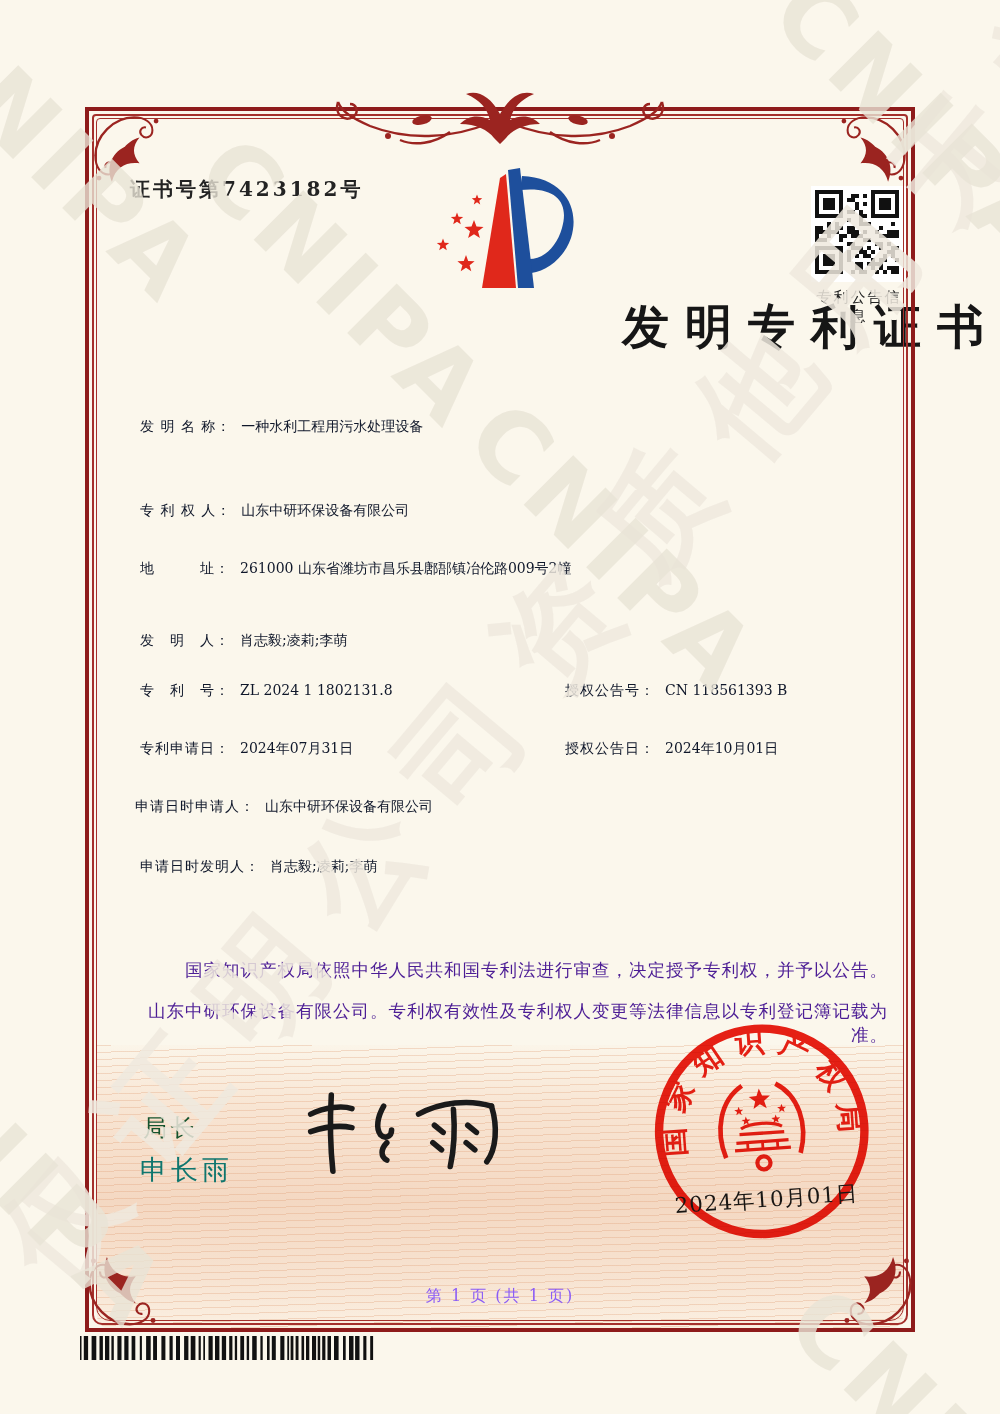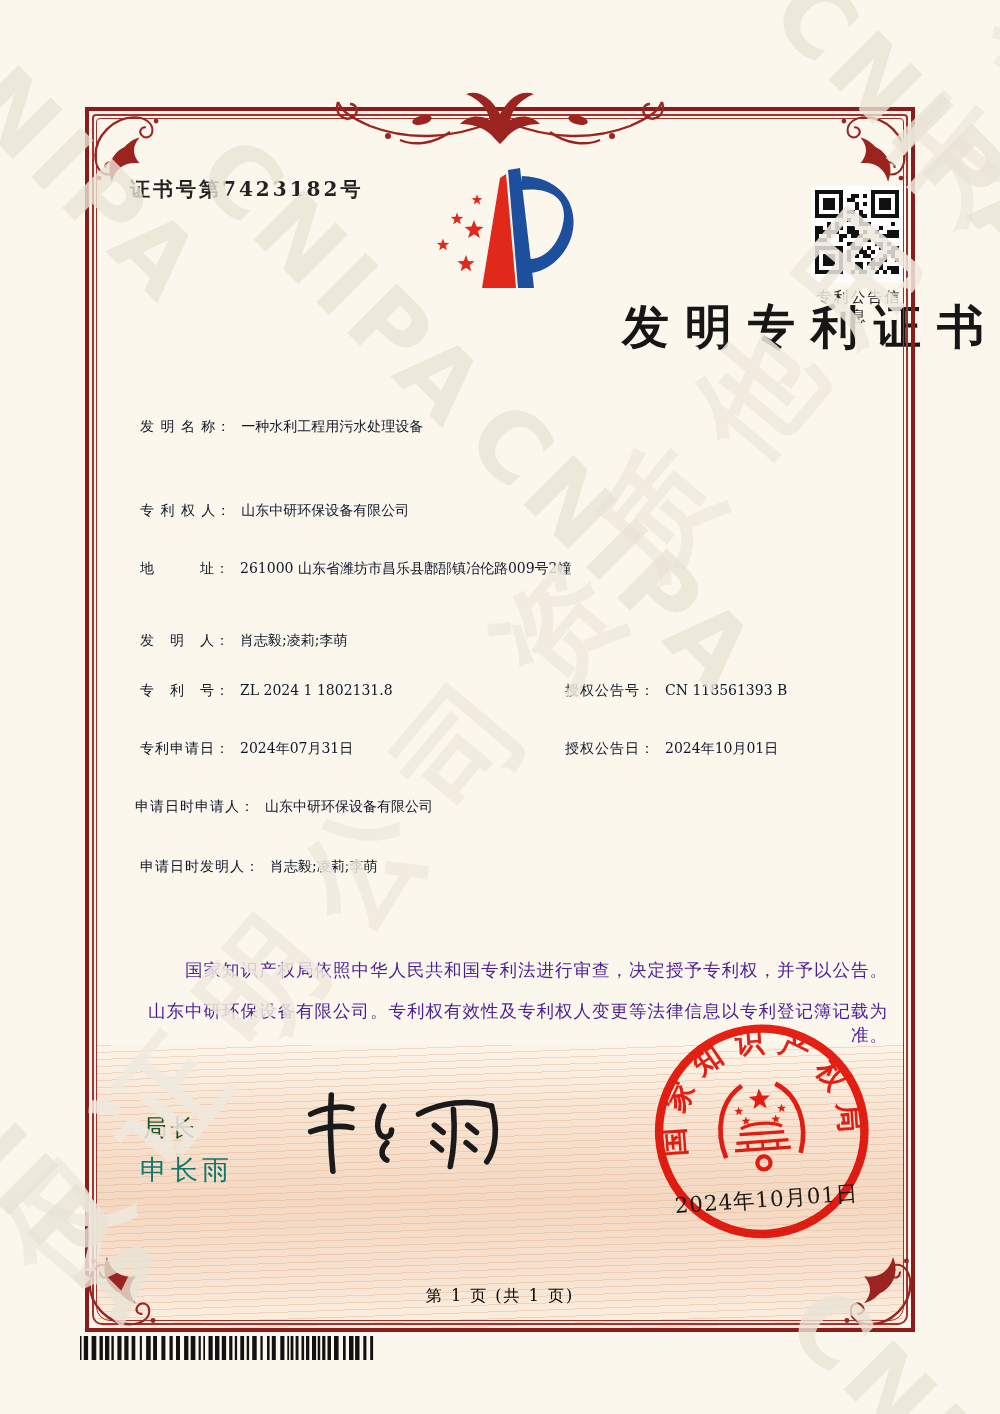--- a/index.html
+++ b/index.html
@@ -36,21 +36,21 @@
   .row .val{margin-left:10px;}
   
   .legal{left:112px;width:776px;text-align:right;font-size:17.5px;color:#4c1d95;z-index:2;letter-spacing:1px;}
 
   
   .signer-title{left:143px;top:1112px;font-size:24px;color:#14532d;z-index:2;letter-spacing:4px;}
   .signer-name{left:140px;top:1152px;font-size:27px;color:#0f766e;z-index:2;letter-spacing:4px;}
   .sig{left:298px;top:1076px;z-index:3;}
   .seal{left:650px;top:1023px;z-index:3;mix-blend-mode:multiply;opacity:.96;transform:rotate(-4deg);}
 
-  .footer{left:0;top:1286px;width:1000px;text-align:center;font-size:16px;color:#000000;z-index:2;letter-spacing:2px;}
+  .footer{left:0;top:1286px;width:1000px;text-align:center;font-size:16px;color:#8b5cf6;z-index:2;letter-spacing:2px;}
   .barcode{left:80px;top:1336px;z-index:2;fill:#111;}
 
   
   .wm{z-index:6;pointer-events:none;white-space:nowrap;font-family:"DejaVu Sans","Liberation Sans",sans-serif;}
   .wm-phrase{left:28px;top:1185px;font-size:118px;letter-spacing:36px;font-weight:bold;
     color:rgba(238,233,222,.85);transform:rotate(-50deg);transform-origin:0 50%;}
   .wm-brand{font-size:96px;font-weight:bold;letter-spacing:8px;color:rgba(232,227,214,.8);
     transform:rotate(45deg);transform-origin:0 0;}
 </style>
 </head>

